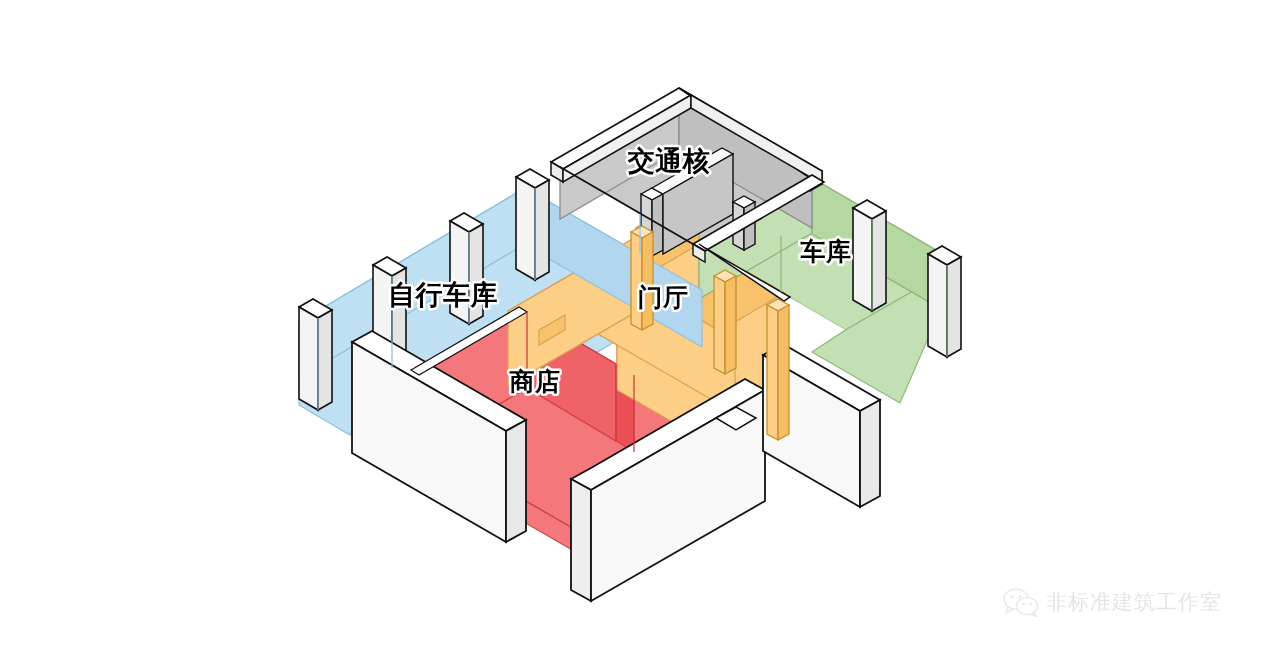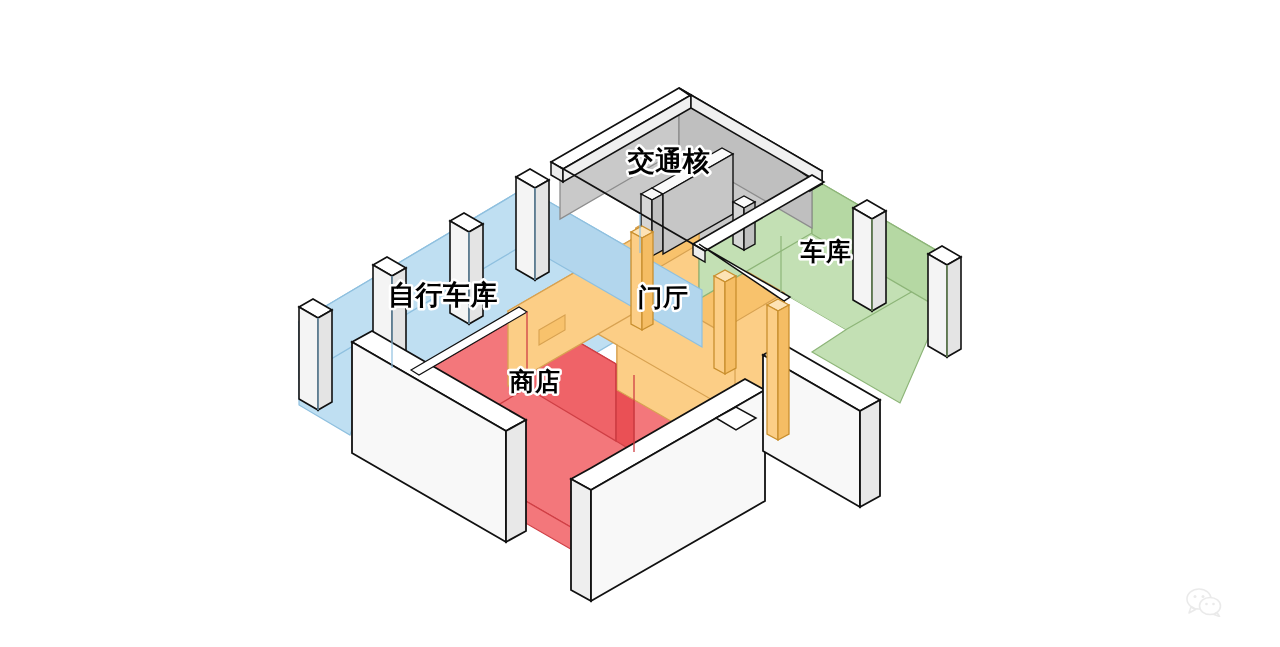--- a/index.html
+++ b/index.html
@@ -237,13 +237,14 @@
   <svg class="wm-icon" width="36" height="30" viewBox="0 0 36 30">
     <ellipse cx="13" cy="12" rx="12" ry="10" fill="none" stroke="#bdbdbd" stroke-width="1.6"></ellipse>
     <path d="M5 20 L3 26 L9.5 22.5 Z" fill="none" stroke="#bdbdbd" stroke-width="1.6" stroke-linejoin="round"></path>
     <circle cx="9" cy="9.5" r="1.5" fill="#bdbdbd"></circle>
     <circle cx="17" cy="9.5" r="1.5" fill="#bdbdbd"></circle>
     <ellipse cx="24" cy="19" rx="10.5" ry="8.5" fill="#ffffff" stroke="#bdbdbd" stroke-width="1.6"></ellipse>
     <path d="M31 25.5 L33.5 29.5 L28 27.5 Z" fill="#ffffff" stroke="#bdbdbd" stroke-width="1.6" stroke-linejoin="round"></path>
     <circle cx="20.5" cy="17" r="1.3" fill="#bdbdbd"></circle>
     <circle cx="27.5" cy="17" r="1.3" fill="#bdbdbd"></circle>
   </svg>
+  <span class="wm-text">非标准建筑工作室</span>
 </div>
 
 </body></html>

